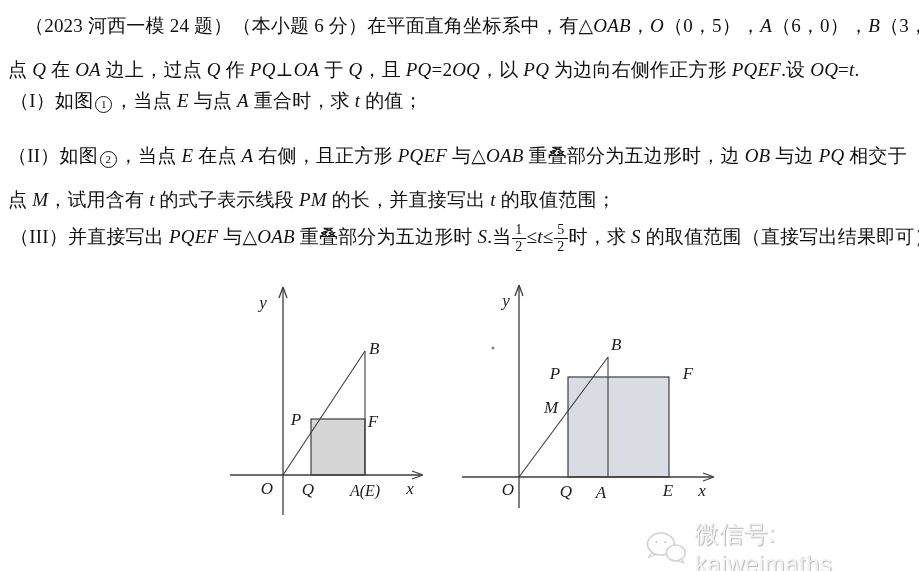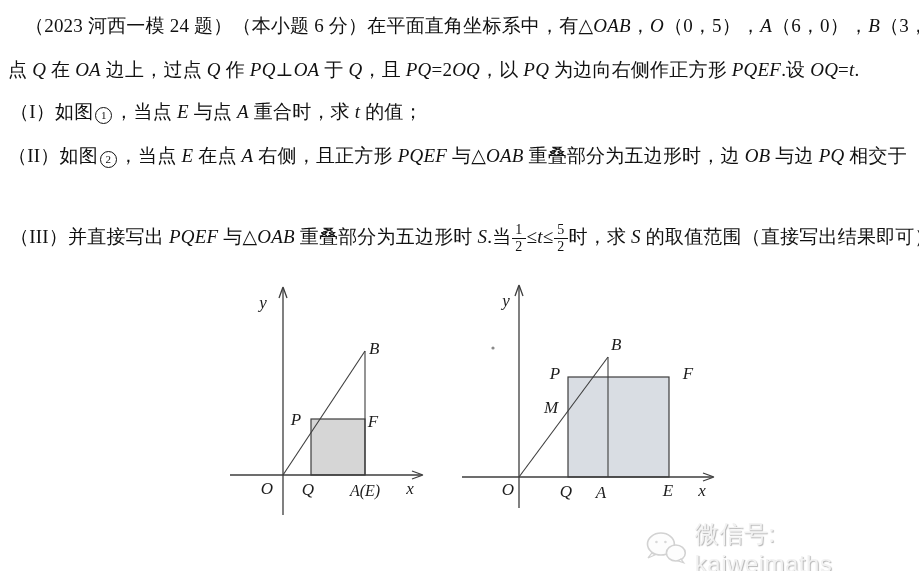--- a/index.html
+++ b/index.html
@@ -39,22 +39,23 @@
     text-shadow:1px 1px 1px #b5b5b5, -1px -1px 0 #ffffff;
   }
 </style>
 </head>
 <body>
 
 <div class="page">
 
   <div class="line" style="left:25px;top:11px"><span class="cn">（2023 河西一模 24 题）（本小题 6 分）在平面直角坐标系中，有△</span><span class="it">OAB</span><span class="cn">，</span><span class="it">O</span><span class="cn">（0，5），</span><span class="it">A</span><span class="cn">（6，0），</span><span class="it">B</span><span class="cn">（3，4），</span></div>
   <div class="line" style="left:8px;top:55px"><span class="cn">点 </span><span class="it">Q</span><span class="cn"> 在 </span><span class="it">OA</span><span class="cn"> 边上，过点 </span><span class="it">Q</span><span class="cn"> 作 </span><span class="it">PQ</span><span class="cn">⊥</span><span class="it">OA</span><span class="cn"> 于 </span><span class="it">Q</span><span class="cn">，且 </span><span class="it">PQ</span><span class="cn">=2</span><span class="it">OQ</span><span class="cn">，以 </span><span class="it">PQ</span><span class="cn"> 为边向右侧作正方形 </span><span class="it">PQEF</span><span class="cn">.设 </span><span class="it">OQ</span><span class="cn">=</span><span class="it">t</span><span class="cn">.</span></div>
-  <div class="line" style="left:10px;top:97px"><span class="cn">（I）如图</span><span class="circ">1</span><span class="cn">，当点 </span><span class="it">E</span><span class="cn"> 与点 </span><span class="it">A</span><span class="cn"> 重合时，求 </span><span class="it">t</span><span class="cn"> 的值；</span></div>
+  <div class="line" style="left:10px;top:86px"><span class="cn">（I）如图</span><span class="circ">1</span><span class="cn">，当点 </span><span class="it">E</span><span class="cn"> 与点 </span><span class="it">A</span><span class="cn"> 重合时，求 </span><span class="it">t</span><span class="cn"> 的值；</span></div>
   <div class="line" style="left:8px;top:141px"><span class="cn">（II）如图</span><span class="circ">2</span><span class="cn">，当点 </span><span class="it">E</span><span class="cn"> 在点 </span><span class="it">A</span><span class="cn"> 右侧，且正方形 </span><span class="it">PQEF</span><span class="cn"> 与△</span><span class="it">OAB</span><span class="cn"> 重叠部分为五边形时，边 </span><span class="it">OB</span><span class="cn"> 与边 </span><span class="it">PQ</span><span class="cn"> 相交于</span></div>
+  <div class="line" style="left:8px;top:185px"><span class="cn">点 </span><span class="it">M</span><span class="cn">，试用含有 </span><span class="it">t</span><span class="cn"> 的式子表示线段 </span><span class="it">PM</span><span class="cn"> 的长，并直接写出 </span><span class="it">t</span><span class="cn"> 的取值范围；</span></div>
   <div class="line" style="left:10px;top:222px"><span class="cn">（III）并直接写出 </span><span class="it">PQEF</span><span class="cn"> 与△</span><span class="it">OAB</span><span class="cn"> 重叠部分为五边形时 </span><span class="it">S</span><span class="cn">.当</span><span class="frac">
         <span class="fn">1</span>
         <span class="fd">2</span>
       </span><span class="cn">≤</span><span class="it">t</span><span class="cn">≤</span><span class="frac">
         <span class="fn">5</span>
         <span class="fd">2</span>
       </span><span class="cn">时，求 </span><span class="it">S</span><span class="cn"> 的取值范围（直接写出结果即可）.</span></div>
 
   <svg class="fig" style="left:230px;top:278px" width="215" height="260" viewBox="0 0 215 260">
 

